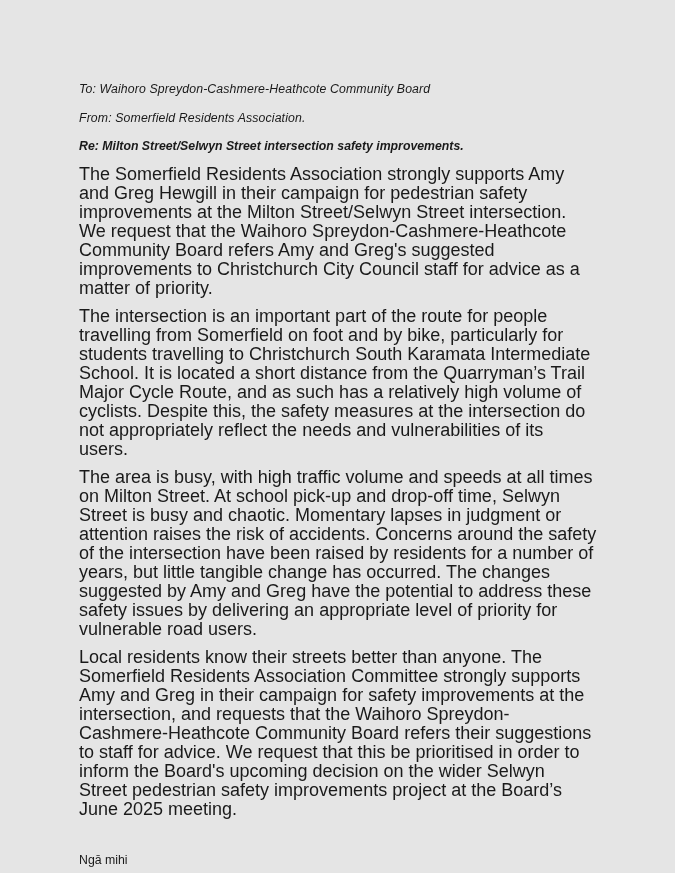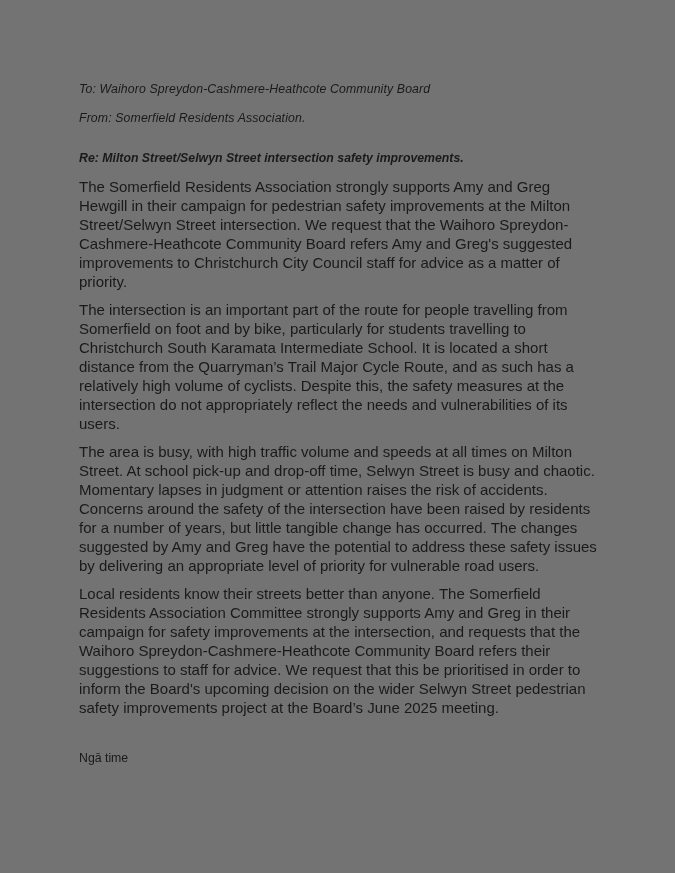--- a/index.html
+++ b/index.html
@@ -11,56 +11,56 @@
     width: 675px;
     height: 873px;
     font-family: "Liberation Sans", sans-serif;
     color: #1a1a1a;
     -webkit-font-smoothing: antialiased;
   }
   .page {
     position: relative;
     width: 675px;
     height: 873px;
-    background: #737373;
+    background: #e5e5e5;
     box-sizing: border-box;
     overflow: hidden;
   }
   .letter-body {
     position: absolute;
     left: 79px;
     top: 80px;
     width: 518px;
   }
   .addr-line {
     font-style: italic;
     font-size: 12.3px;
     line-height: 19px;
     margin: 0 0 9.5px 0;
     letter-spacing: 0.01em;
   }
   .addr-line.last {
-    margin-bottom: 12px;
+    margin-bottom: 0;
   }
   .greeting {
     font-size: 12.3px;
     line-height: 19px;
     margin: 0;
     padding-top: 51px;
   }
   .subject {
     font-size: 12.3px;
     font-weight: bold;
     line-height: 19px;
     margin: 0;
     padding-top: 9px;
     font-style: italic;
   }
   .para {
-    font-size: 15px;
+    font-size: 18px;
     line-height: 19px;
     margin: 0;
     padding-top: 9px;
     text-align: left;
   }
   .closing {
     font-size: 12.3px;
     line-height: 19px;
     margin: 0;
     padding-top: 32px;
@@ -86,17 +86,17 @@
     <p class="subject">Re: Milton Street/Selwyn Street intersection safety improvements.</p>
 
     <p class="para">The Somerfield Residents Association strongly supports Amy and Greg Hewgill in their campaign for pedestrian safety improvements at the Milton Street/Selwyn Street intersection. We request that the Waihoro Spreydon-Cashmere-Heathcote Community Board refers Amy and Greg's suggested improvements to Christchurch City Council staff for advice as a matter of priority.</p>
 
     <p class="para">The intersection is an important part of the route for people travelling from Somerfield on foot and by bike, particularly for students travelling to Christchurch South Karamata Intermediate School. It is located a short distance from the Quarryman’s Trail Major Cycle Route, and as such has a relatively high volume of cyclists. Despite this, the safety measures at the intersection do not appropriately reflect the needs and vulnerabilities of its users.</p>
 
     <p class="para">The area is busy, with high traffic volume and speeds at all times on Milton Street. At school pick-up and drop-off time, Selwyn Street is busy and chaotic. Momentary lapses in judgment or attention raises the risk of accidents. Concerns around the safety of the intersection have been raised by residents for a number of years, but little tangible change has occurred. The changes suggested by Amy and Greg have the potential to address these safety issues by delivering an appropriate level of priority for vulnerable road users.</p>
 
     <p class="para">Local residents know their streets better than anyone. The Somerfield Residents Association Committee strongly supports Amy and Greg in their campaign for safety improvements at the intersection, and requests that the Waihoro Spreydon-Cashmere-Heathcote Community Board refers their suggestions to staff for advice. We request that this be prioritised in order to inform the Board's upcoming decision on the wider Selwyn Street pedestrian safety improvements project at the Board’s June 2025 meeting.</p>
 
-    <p class="closing">Ngā time</p>
+    <p class="closing">Ngā mihi</p>
 
 
   </div>
 </div>
 
 </body></html>

